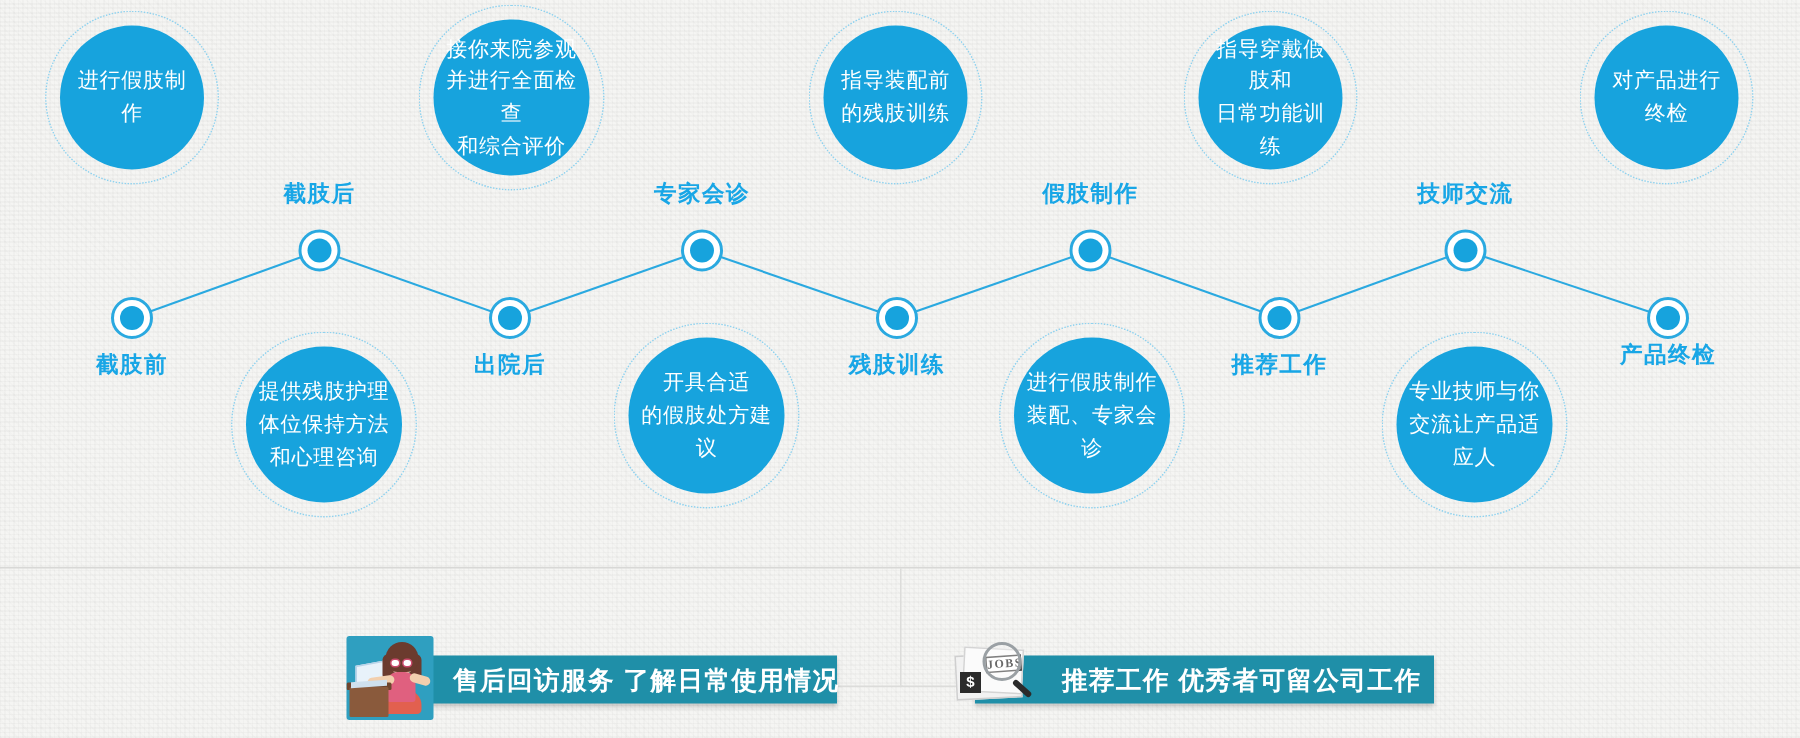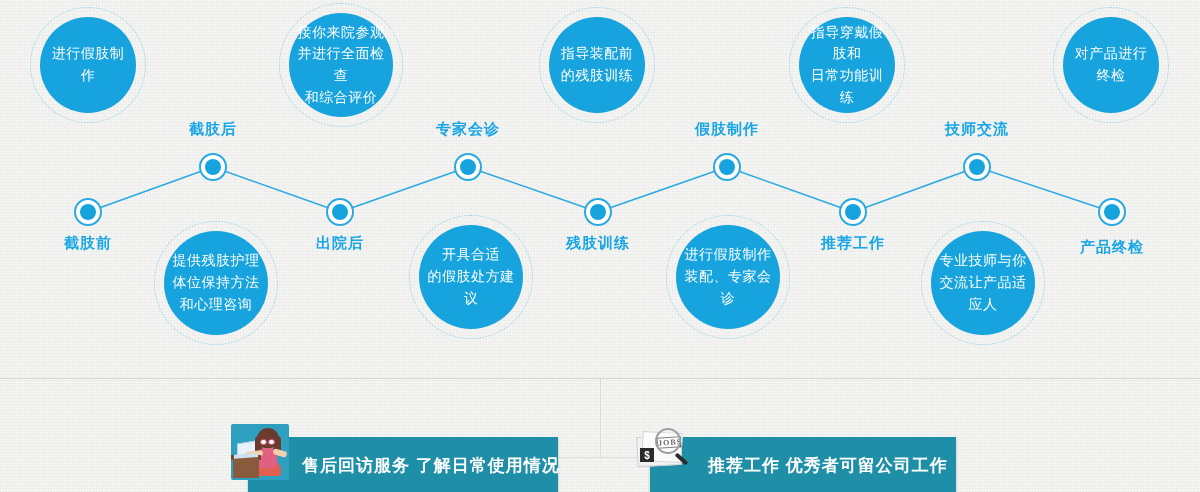--- a/index.html
+++ b/index.html
@@ -56,21 +56,21 @@
     position:absolute;left:0;top:378px;width:1200px;height:1px;
     background:#d8d8d6;
   }
   .vline{
     position:absolute;width:1px;background:#dcdcda;
   }
   .hline{
     position:absolute;height:1px;background:#dcdcda;
   }
   .banner{
-    position:absolute;height:56px;
+    position:absolute;height:32px;
     background:#1f8fa8;
     display:flex;align-items:center;
     box-shadow:0 2px 3px rgba(0,0,0,.18);
   }
   .banner-text{
     color:#ffffff;font-size:17px;font-weight:bold;letter-spacing:1px;
     white-space:nowrap;
   }
   .banner-art{
     position:absolute;width:56px;height:56px;
@@ -122,21 +122,21 @@
     <div class="node-label" style="left: 468px; top: 120px; transform: translateX(-50%);">专家会诊</div>
     <div class="node" style="left: 584px; top: 198px;"></div>
     <div class="node-label" style="left: 598px; top: 234px; transform: translateX(-50%);">残肢训练</div>
     <div class="node" style="left: 713px; top: 153px;"></div>
     <div class="node-label" style="left: 727px; top: 120px; transform: translateX(-50%); text-align: right;">假肢制作</div>
     <div class="node" style="left: 839px; top: 198px;"></div>
     <div class="node-label" style="left: 853px; top: 234px; transform: translateX(-50%);">推荐工作</div>
     <div class="node" style="left: 963px; top: 153px;"></div>
     <div class="node-label" style="left: 977px; top: 120px; transform: translateX(-50%);">技师交流</div>
     <div class="node" style="left: 1098px; top: 198px;"></div>
-    <div class="node-label" style="left: 1112px; top: 238px; transform: translateX(-50%);">产品终检</div>
+    <div class="node-label" style="left: 1112px; top: 227px; transform: translateX(-50%);">产品终检</div>
   </div>
 <div id="bubble-layer">
     <div class="bubble-ring" style="left: 30px; top: 7px; width: 116px; height: 116px;"></div>
     <div class="bubble" style="left: 40px; top: 17px; width: 96px; height: 96px;">
       <div>
         <span>进行假肢制作</span>
       </div>
     </div>
     <div class="bubble-ring" style="left: 154px; top: 221px; width: 124px; height: 124px;"></div>
     <div class="bubble" style="left: 164px; top: 231px; width: 104px; height: 104px;">

